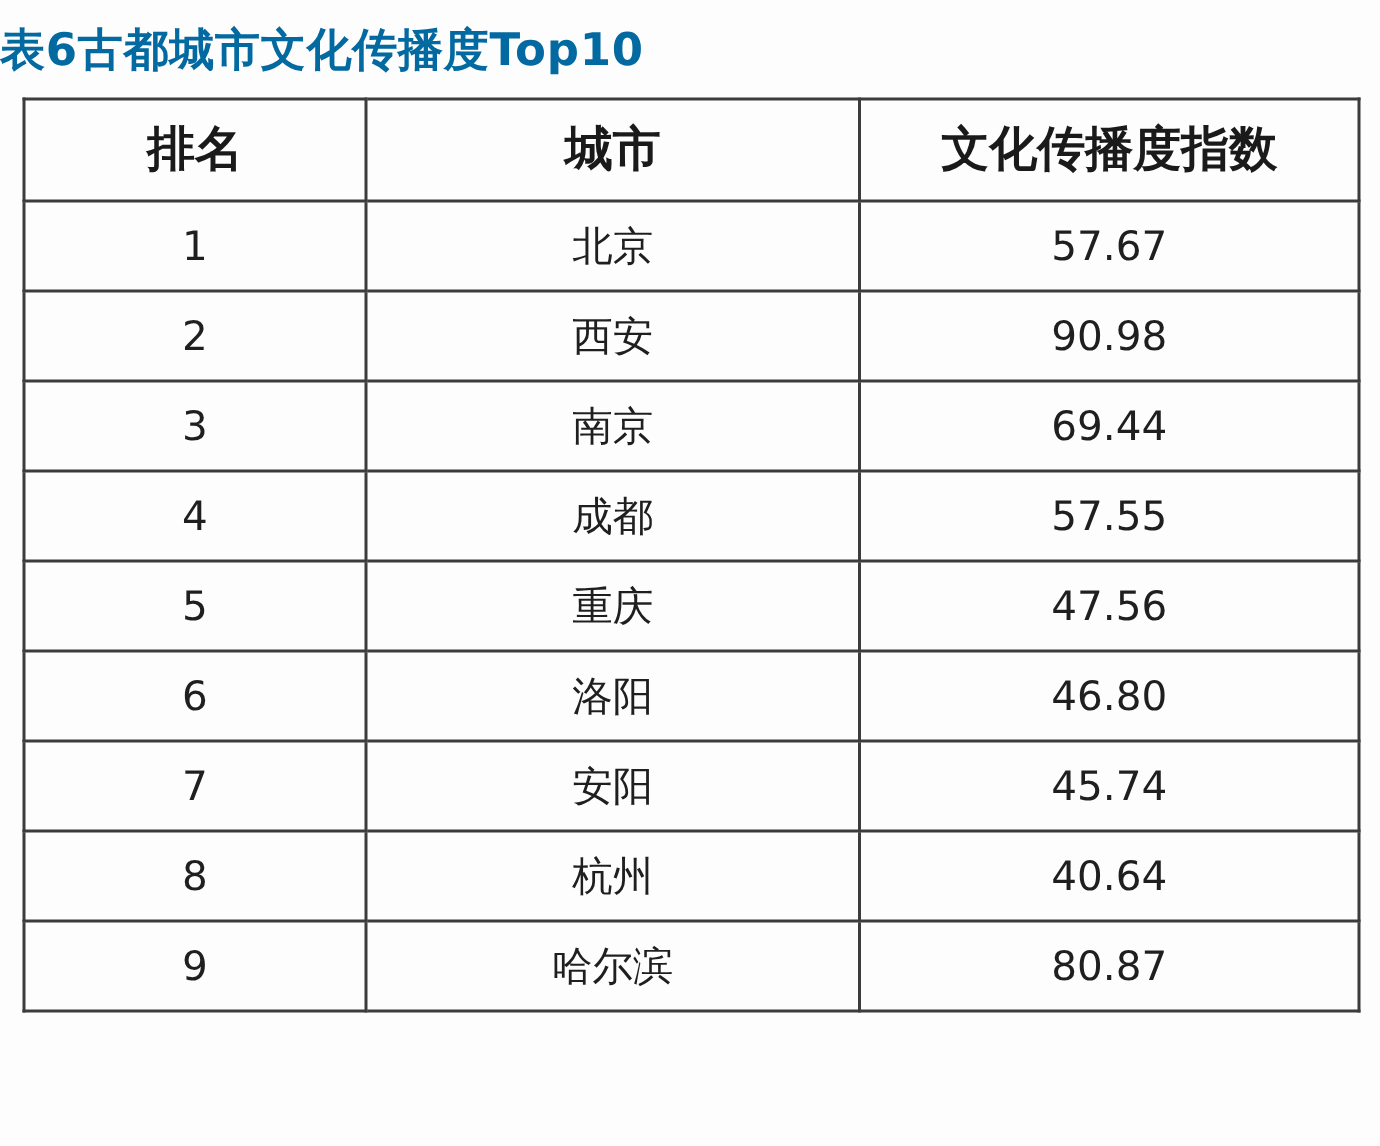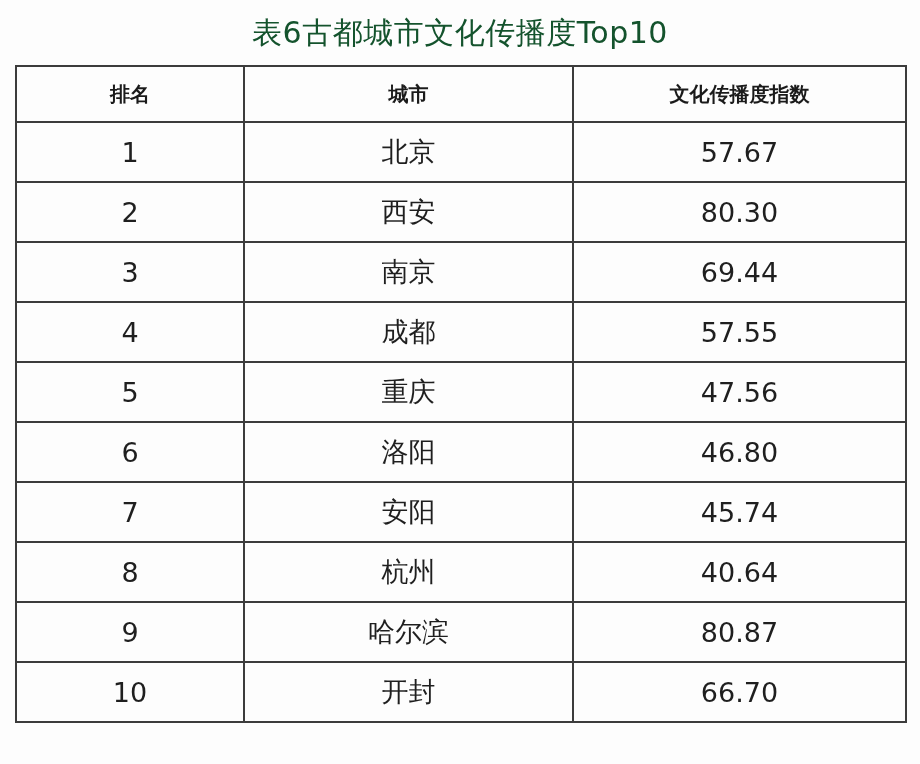--- a/index.html
+++ b/index.html
@@ -15,47 +15,47 @@
   .page {
     position: relative;
     width: 920px;
     height: 764px;
   }
   .title {
     position: absolute;
     top: 13px;
     left: 0;
     width: 100%;
-    text-align: center;
+    text-align: left;
     font-size: 30px;
-    font-weight: 400;
+    font-weight: 700;
     letter-spacing: 0.5px;
-    color: #14532d;
+    color: #0369a1;
   }
   table.rank-table {
     position: absolute;
     left: 15px;
     top: 65px;
     width: 890px;
     border-collapse: collapse;
     table-layout: fixed;
     background: #fdfdfd;
   }
   .rank-table th,
   .rank-table td {
     border: 2px solid #3c3c3c;
     text-align: center;
     vertical-align: middle;
     padding: 0;
     overflow: hidden;
     white-space: nowrap;
   }
   .rank-table th {
-    height: 56px;
-    font-size: 20px;
+    height: 68px;
+    font-size: 32px;
     font-weight: bold;
     color: #1a1a1a;
   }
   .rank-table td {
     height: 60px;
     font-size: 27px;
     font-weight: normal;
     color: #1f1f1f;
   }
   col.c-rank  { width: 228px; }
@@ -84,21 +84,21 @@
     </thead>
     <tbody>
       <tr>
         <td>1</td>
         <td>北京</td>
         <td>57.67</td>
       </tr>
       <tr>
         <td>2</td>
         <td>西安</td>
-        <td>80.30</td>
+        <td>90.98</td>
       </tr>
       <tr>
         <td>3</td>
         <td>南京</td>
         <td>69.44</td>
       </tr>
       <tr>
         <td>4</td>
         <td>成都</td>
         <td>57.55</td>
@@ -121,21 +121,16 @@
       <tr>
         <td>8</td>
         <td>杭州</td>
         <td>40.64</td>
       </tr>
       <tr>
         <td>9</td>
         <td>哈尔滨</td>
         <td>80.87</td>
       </tr>
-      <tr>
-        <td>10</td>
-        <td>开封</td>
-        <td>66.70</td>
-      </tr>
     </tbody>
   </table>
 
 </div>
 
 </body></html>

